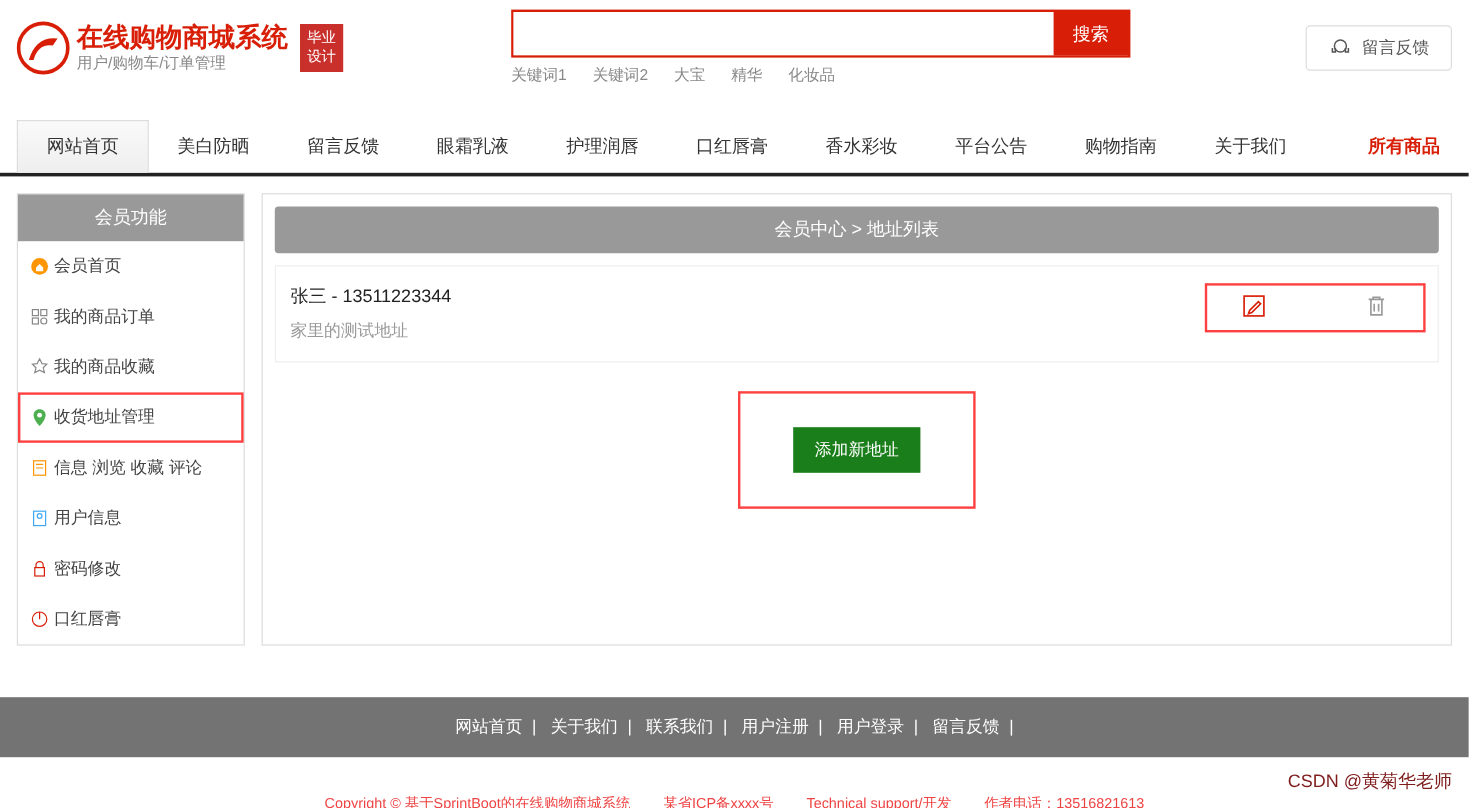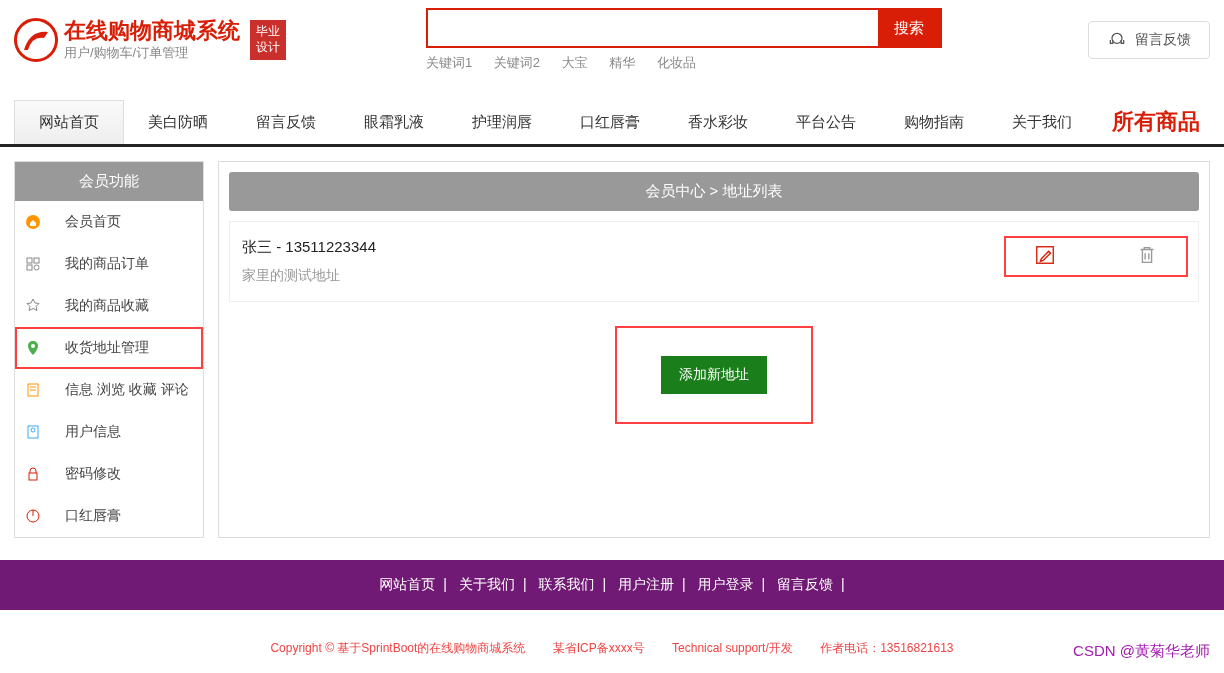--- a/index.html
+++ b/index.html
@@ -19,49 +19,49 @@
     .search-input { width: 450px; height: 36px; border: none; outline: none; padding: 0 8px; font-size: 14px; }
     .search-btn { width: 62px; height: 36px; background: #d81e06; color: #fff; border: none; font-size: 15px; cursor: pointer; }
     .keywords { margin-top: 6px; color: #888; font-size: 13px; }
     .keywords span { margin-right: 18px; cursor: pointer; }
     
     .feedback-btn { margin-left: auto; border: 1px solid #ddd; border-radius: 4px; padding: 8px 18px; display: flex; align-items: center; gap: 8px; cursor: pointer; color: #555; }
     
     .nav-bar { display: flex; align-items: center; border-bottom: 3px solid #222; margin-top: 20px; padding: 0 14px; }
     .nav-item { padding: 12px 24px; font-size: 15px; color: #333; cursor: pointer; }
     .nav-item:first-child { background: linear-gradient(#fafafa, #eee); border: 1px solid #ddd; border-bottom: none; }
-    .nav-all { margin-left: auto; color: #d81e06; font-size: 22px; font-weight: bold; padding-right: 10px; }
+    .nav-all { margin-left: auto; color: #d81e06; font-size: 15px; font-weight: bold; padding-right: 10px; }
     
     .main-area { display: flex; gap: 14px; padding: 14px; }
     .sidebar { width: 190px; border: 1px solid #ddd; background: #fff; }
     .sidebar-header { background: #999; color: #fff; text-align: center; padding: 10px 0; font-size: 15px; }
-    .sidebar-item { display: flex; align-items: center; gap: 24px; padding: 12px 10px; cursor: pointer; color: #444; font-size: 14px; }
+    .sidebar-item { display: flex; align-items: center; gap: 4px; padding: 12px 10px; cursor: pointer; color: #444; font-size: 14px; }
     .sidebar-item.active-highlight { outline: 2px solid #ff4040; outline-offset: -2px; }
     .sidebar-item svg { width: 16px; height: 16px; flex-shrink: 0; }
     
     .content { flex: 1; border: 1px solid #ddd; padding: 10px; }
     .content-header { background: #999; color: #fff; text-align: center; padding: 10px 0; font-size: 15px; border-radius: 3px; }
     .address-card { border: 1px solid #eee; padding: 16px 12px; margin-top: 10px; display: flex; align-items: flex-start; }
     .address-info { flex: 1; }
     .address-name { font-size: 15px; color: #222; margin-bottom: 10px; }
     .address-detail { color: #999; font-size: 14px; }
     .address-actions { display: flex; gap: 80px; padding: 6px 28px; outline: 2px solid #ff4040; }
     .action-icon { cursor: pointer; color: #d81e06; }
     .action-icon.trash { color: #888; }
     
     .add-btn-wrap { text-align: center; margin-top: 12px; padding: 14px 0; }
     .add-btn-box { display: inline-block; outline: 2px solid #ff4040; padding: 28px 44px; }
     .add-btn { background: #1a7e1a; color: #fff; border: none; padding: 10px 18px; font-size: 14px; cursor: pointer; }
     
-    .footer-black { background: #701a75; color: #fff; text-align: center; padding: 16px 0; margin-top: 8px; font-size: 14px; }
+    .footer-black { background: #737373; color: #fff; text-align: center; padding: 16px 0; margin-top: 29px; font-size: 14px; }
     .footer-black span { margin: 0 4px; }
     .footer-sep { color: #fff; margin: 0 6px; }
     .footer-copy { text-align: center; padding: 30px 0; color: #ef4444; font-size: 12px; }
     .footer-copy span { margin: 0 12px; }
-    .watermark { position: fixed; bottom: 12px; right: 14px; color: #a21caf; font-size: 15px; }
+    .watermark { position: fixed; bottom: 12px; right: 14px; color: #7f1d1d; font-size: 15px; }
   </style>
 </head>
 <body>
 
 <div class="header">
   <div class="logo-area">
     <div class="logo-circle">
       <svg viewBox="0 0 36 36">
           <path d="M6 28 Q12 8 30 10 L26 16 Q14 14 10 28 Z" fill="#d81e06"></path>
         </svg>

